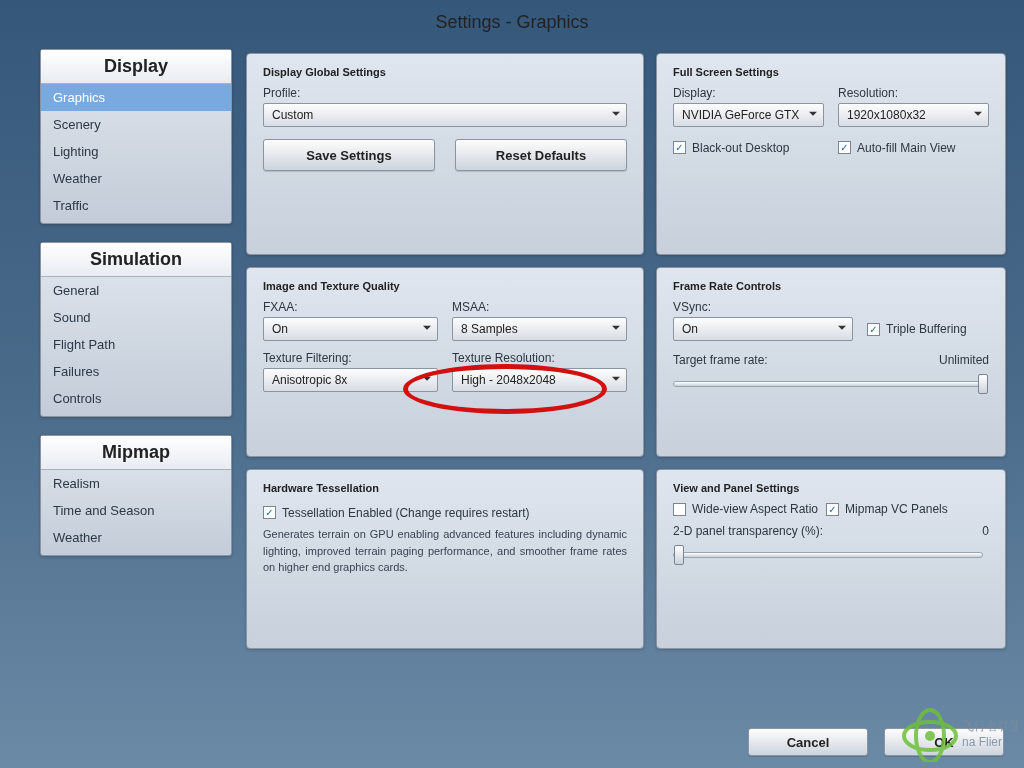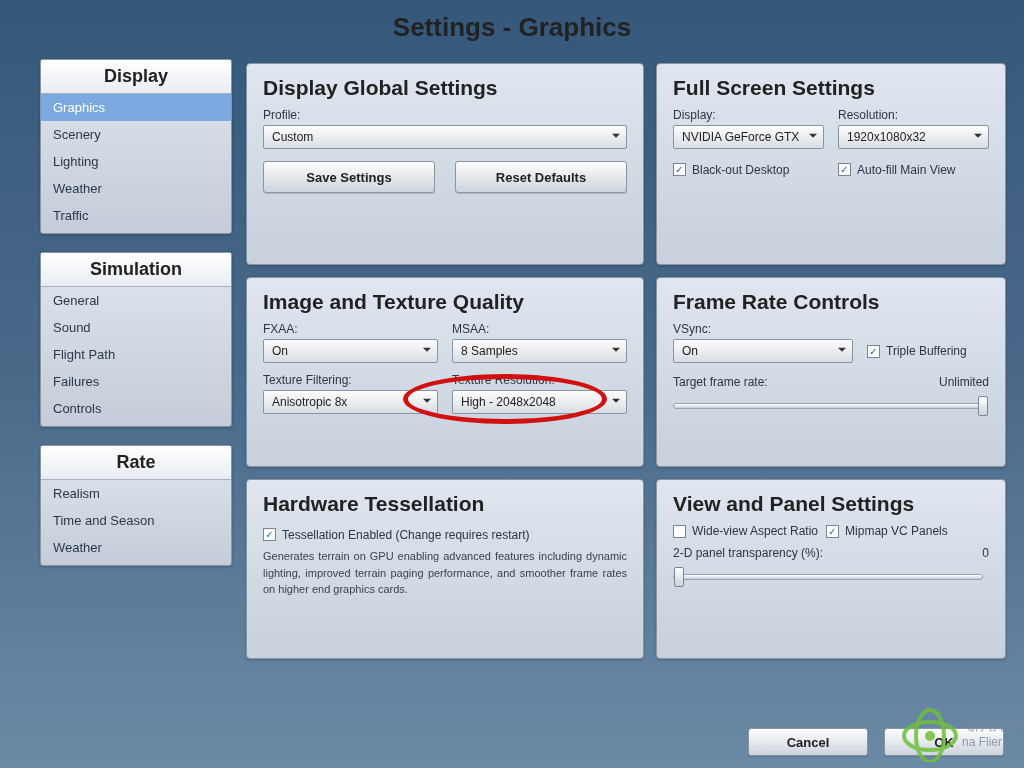--- a/index.html
+++ b/index.html
@@ -1,30 +1,30 @@
 <!DOCTYPE html>
 <html><head>
 <meta charset="utf-8">
 <style>
 * { box-sizing: border-box; margin: 0; padding: 0; font-family: "Segoe UI", Arial, sans-serif; }
 html, body { width: 1024px; height: 768px; overflow: hidden; }
 body { background: linear-gradient(180deg, #35587a 0%, #4a6a8a 50%, #6a8aa6 100%); position: relative; }
-.title { text-align: center; color: #222; font-size: 26px; font-weight: 700; padding: 12px 0 8px; }
+.title { text-align: center; color: #222; font-size: 18px; font-weight: 400; padding: 12px 0 8px; }
 .layout { display: flex; gap: 14px; padding: 8px 18px 0 40px; }
 .sidebar { width: 192px; display: flex; flex-direction: column; gap: 18px; }
 .side-group { background: linear-gradient(180deg, #e0e6ee 0%, #c3ccd8 100%); border: 1px solid #8a94a2; border-radius: 3px; box-shadow: 0 1px 3px rgba(0,0,0,.25); }
 .side-header { background: linear-gradient(180deg, #ffffff 0%, #e8ecf2 100%); border-bottom: 1px solid #aab2c0; text-align: center; font-size: 18px; font-weight: 600; color: #222; padding: 6px 4px; }
 .side-item { padding: 6px 12px; font-size: 13px; color: #2c3846; cursor: pointer; }
 .side-item.selected { background: #7aa9e0; color: #fff; }
 .main { flex: 1; display: flex; flex-direction: column; gap: 12px; margin-top: 4px; }
 .row { display: flex; gap: 12px; }
 .panel { background: linear-gradient(180deg, #dfe6ef 0%, #c7d0db 100%); border: 1px solid #8a94a2; border-radius: 4px; padding: 12px 16px 14px; box-shadow: 0 1px 3px rgba(0,0,0,.2); position: relative; }
 .panel-lg { flex: 1; min-width: 0; }
 .panel-sm { width: 350px; }
-.panel h3 { font-size: 21px; font-weight: 600; color: #222; margin-bottom: 8px; }
+.panel h3 { font-size: 11px; font-weight: 600; color: #222; margin-bottom: 8px; }
 .label { font-size: 12px; color: #2d3642; margin-bottom: 3px; display: block; }
 .col2 { display: flex; gap: 14px; }
 .col2 > div { flex: 1; min-width: 0; }
 .select { width: 100%; height: 24px; background: linear-gradient(180deg, #fdfdfd 0%, #d8dde4 100%); border: 1px solid #8a94a2; border-radius: 2px; display: flex; align-items: center; padding: 0 20px 0 8px; font-size: 12px; color: #222; position: relative; cursor: pointer; }
 .select::after { content: ""; position: absolute; right: 6px; top: 50%; transform: translateY(-40%); border: 4px solid transparent; border-top-color: #333; }
 .btn { height: 32px; background: linear-gradient(180deg, #fdfdfd 0%, #cdd4dd 100%); border: 1px solid #8a94a2; border-radius: 3px; font-size: 13px; font-weight: 600; color: #222; display: inline-flex; align-items: center; justify-content: center; cursor: pointer; box-shadow: 0 1px 1px rgba(0,0,0,.15); }
 .btnbar { display: flex; gap: 20px; margin-top: 12px; }
 .btnbar .btn { flex: 1; }
 .ck { display: inline-flex; align-items: center; gap: 6px; font-size: 12px; color: #2d3642; cursor: pointer; }
 .ck .box { width: 13px; height: 13px; background: #fff; border: 1px solid #7a8494; display: inline-flex; align-items: center; justify-content: center; font-size: 10px; color: #1a6a9e; }
@@ -57,21 +57,21 @@
     </div>
     <div class="side-group">
       <div class="side-header">Simulation</div>
       <div class="side-item">General</div>
       <div class="side-item">Sound</div>
       <div class="side-item">Flight Path</div>
       <div class="side-item">Failures</div>
       <div class="side-item" style="padding-bottom:10px">Controls</div>
     </div>
     <div class="side-group">
-      <div class="side-header">Rate</div>
+      <div class="side-header">Mipmap</div>
       <div class="side-item">Realism</div>
       <div class="side-item">Time and Season</div>
       <div class="side-item" style="padding-bottom:10px">Weather</div>
     </div>
   </div>
 
   <div class="main">
 
     <div class="row" style="height:202px">
       <div class="panel panel-lg">

